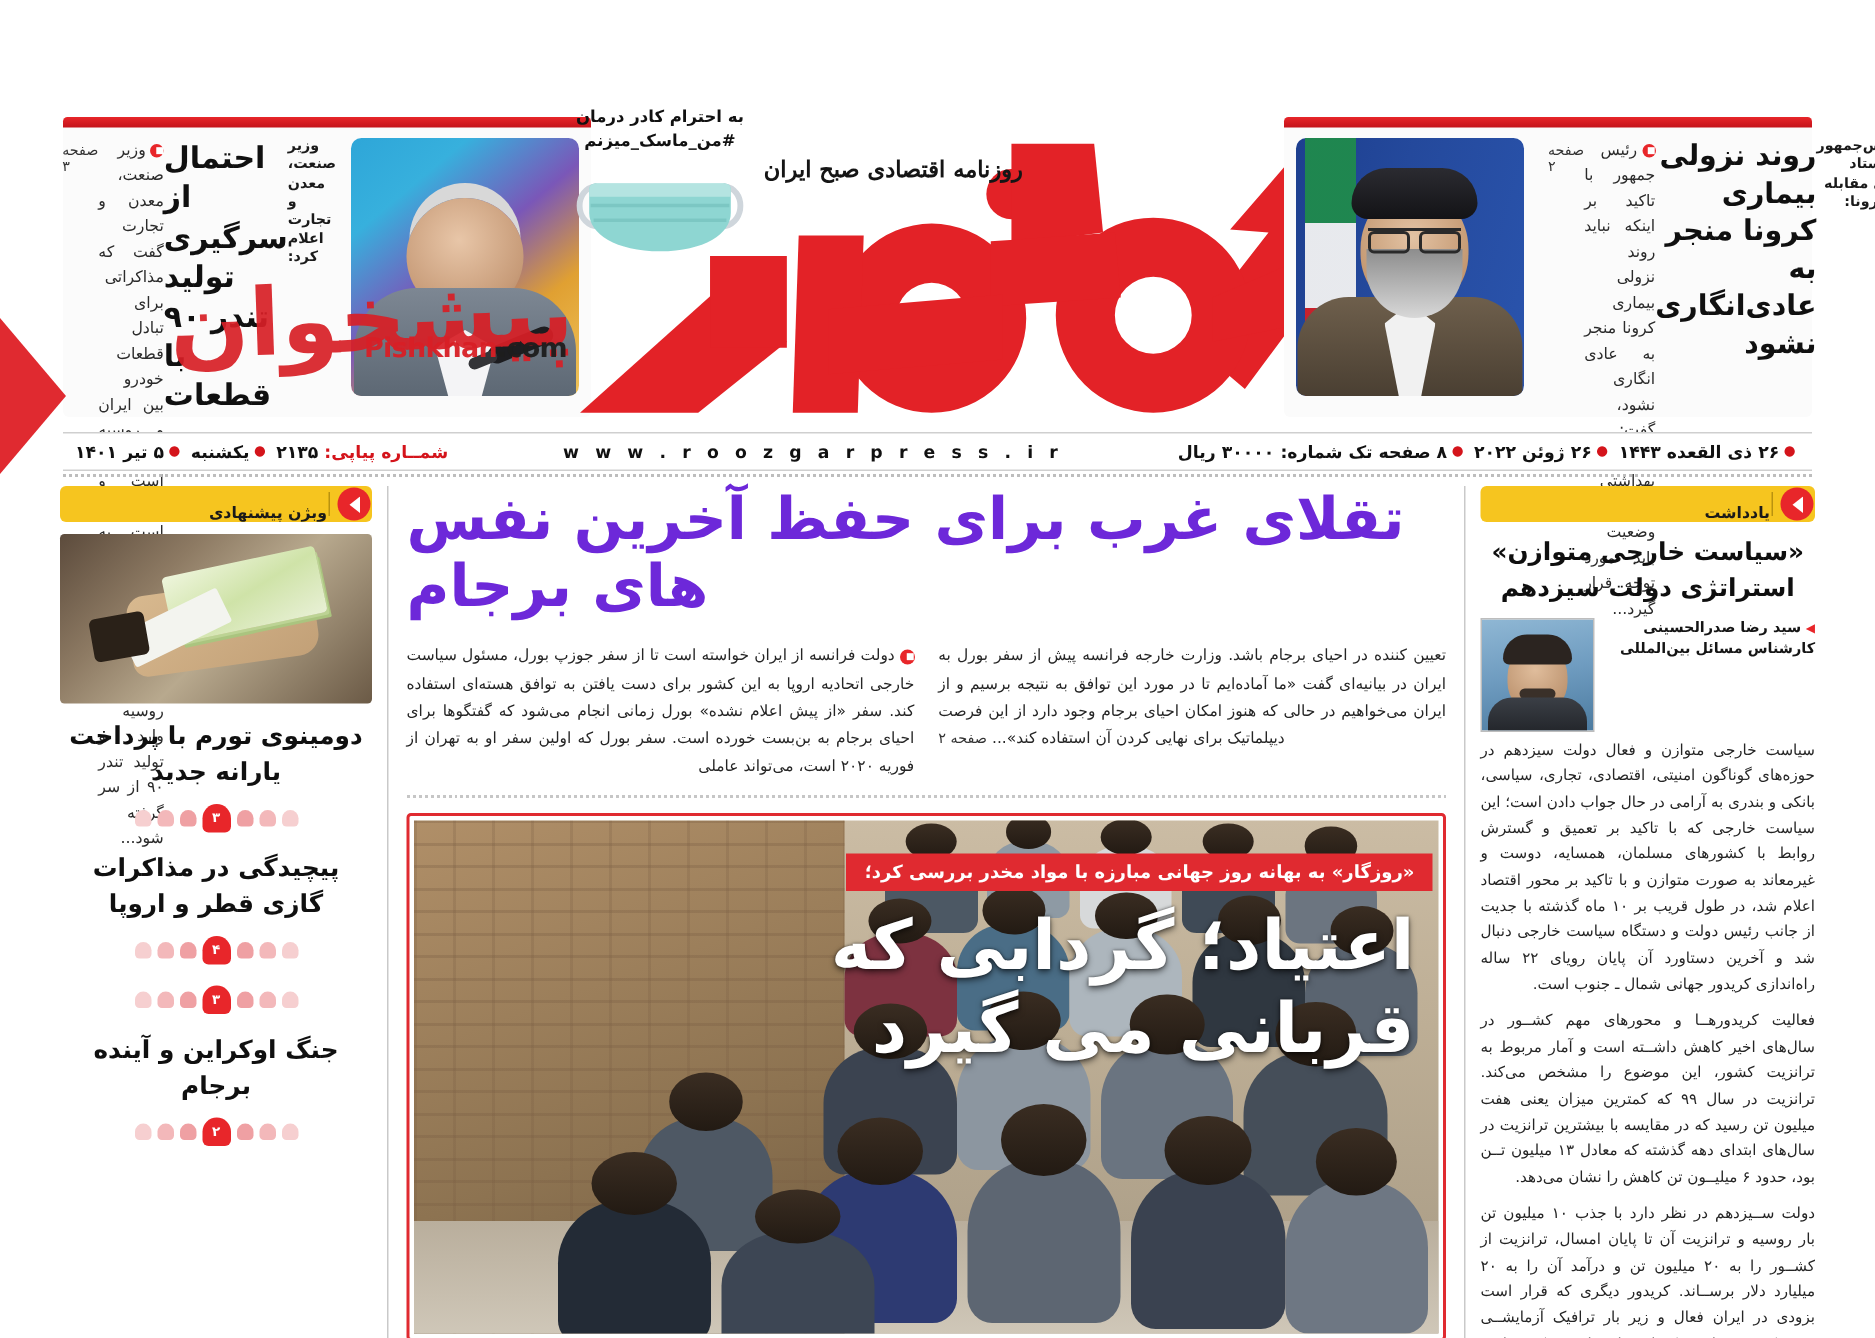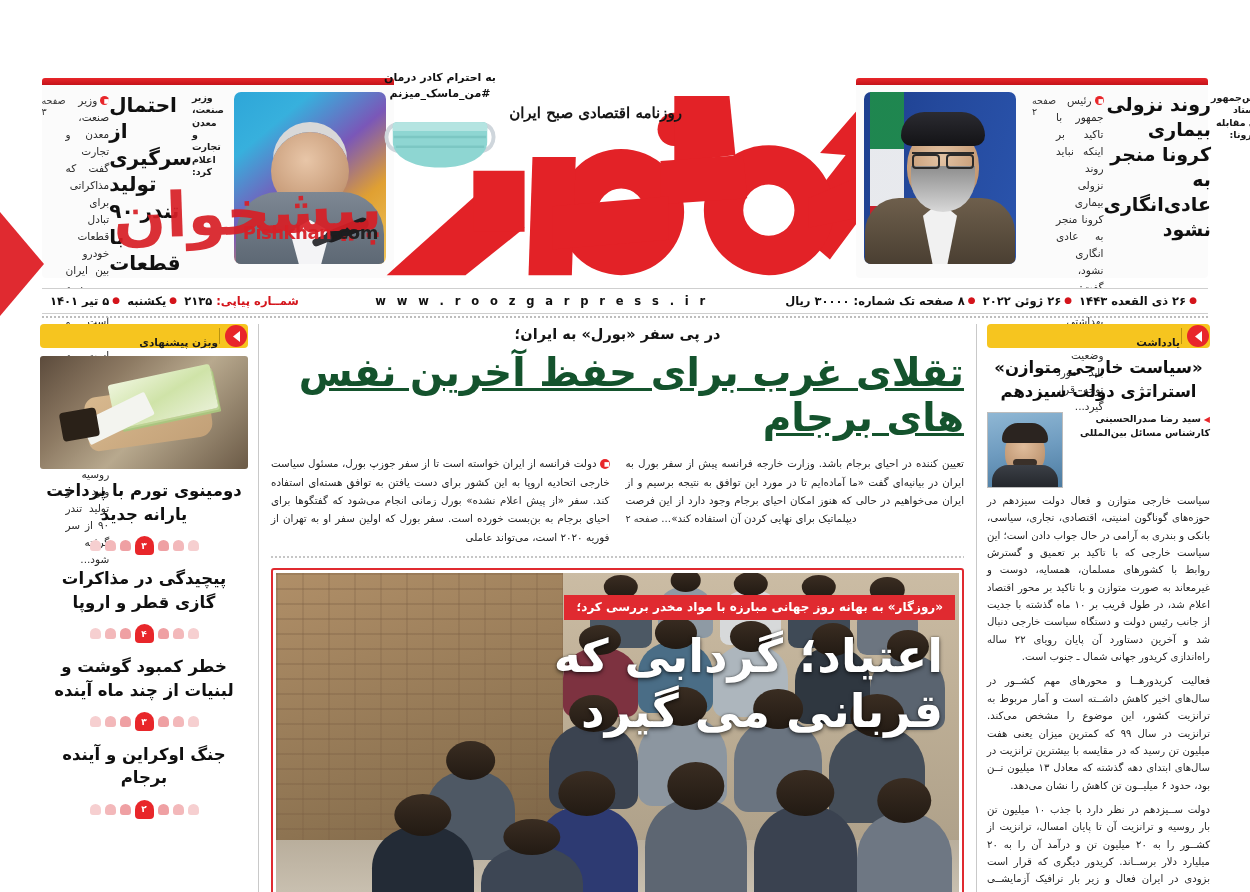--- a/index.html
+++ b/index.html
@@ -234,22 +234,22 @@
     background:#e8262a; color:#fff; font-size:9px; font-weight:bold;
     display:flex; align-items:center; justify-content:center; margin:0 2px;
   }
 
   
   .lead-kicker {
     text-align:center; font-size:14.5px; font-weight:bold; color:#141414;
     letter-spacing:-0.3px; margin:2px 0 8px;
   }
   .lead-title {
-    text-align:right; font-size:39px; font-weight:bold; color:#14532d;
-    line-height:1.16; letter-spacing:-1.3px; margin:0 0 14px;text-decoration:underline;
+    text-align:left; font-size:39px; font-weight:bold; color:#6d28d9;
+    line-height:1.16; letter-spacing:-1.3px; margin:0 0 14px;
   }
   .lead-paras { display:flex; gap:16px; margin-bottom:10px; }
   .lead-paras .p {
     flex:1; font-size:10.3px; line-height:1.78; color:#252525;
     text-align:justify; text-align-last:right; letter-spacing:-0.1px;
   }
   .lead-paras .p.last { text-align-last:left; }
   .red-bullet {
     display:inline-block; width:10px; height:10px; border-radius:50%;
     background:#e8262a; color:#fff; font-size:6px; line-height:10px;
@@ -497,21 +497,20 @@
 
       <div class="op-body">
         <p>سیاست خارجی متوازن و فعال دولت سیزدهم در حوزه‌های گوناگون امنیتی، اقتصادی، تجاری، سیاسی، بانکی و بندری به آرامی در حال جواب دادن است؛ این سیاست خارجی که با تاکید بر تعمیق و گسترش روابط با کشورهای مسلمان، همسایه، دوست و غیرمعاند به صورت متوازن و با تاکید بر محور اقتصاد اعلام شد، در طول قریب بر ۱۰ ماه گذشته با جدیت از جانب رئیس دولت و دستگاه سیاست خارجی دنبال شد و آخرین دستاورد آن پایان رویای ۲۲ ساله راه‌اندازی کریدور جهانی شمال ـ جنوب است.</p>
         <p>فعالیت کریدورهــا و محورهای مهم کشــور در سال‌های اخیر کاهش داشــته است و آمار مربوط به ترانزیت کشور، این موضوع را مشخص می‌کند. ترانزیت در سال ۹۹ که کمترین میزان یعنی هفت میلیون تن رسید که در مقایسه با بیشترین ترانزیت در سال‌های ابتدای دهه گذشته که معادل ۱۳ میلیون تــن بود، حدود ۶ میلیــون تن کاهش را نشان می‌دهد.</p>
         <p>دولت ســیزدهم در نظر دارد با جذب ۱۰ میلیون تن بار روسیه و ترانزیت آن تا پایان امسال، ترانزیت از کشــور را به ۲۰ میلیون تن و درآمد آن را به ۲۰ میلیارد دلار برســاند. کریدور دیگری که قرار است بزودی در ایران فعال و زیر بار ترافیک آزمایشــی برود، کریدوری است که از قزاقستان ـ ترکمنستان ـ ایران به ســمت ترکیه و اروپا می‌رود. این محور که شــرقی ـ غربی است برای انتقال بار از چین به اروپا اهمیت زیادی دارد.</p>
 
       </div>
     </div>
 
     <div class="col-main">
-      <div class="lead-kicker">در پی سفر «بورل» به ایران؛</div>
       <div class="lead-title">تقلای غرب برای حفظ آخرین نفس های برجام</div>
 
       <div class="lead-paras">
         <div class="p last">
           <span>تعیین کننده در احیای برجام باشد. وزارت خارجه فرانسه پیش از سفر بورل به ایران در بیانیه‌ای گفت «ما آماده‌ایم تا در مورد این توافق به نتیجه برسیم و از ایران می‌خواهیم در حالی که هنوز امکان احیای برجام وجود دارد از این فرصت دیپلماتیک برای نهایی کردن آن استفاده کند»...</span>
           <span class="pg">صفحه ۲</span>
         </div>
         <div class="p">
           <span class="red-bullet">■</span><span>دولت فرانسه از ایران خواسته است تا از سفر جوزپ بورل، مسئول سیاست خارجی اتحادیه اروپا به این کشور برای دست یافتن به توافق هسته‌ای استفاده کند. سفر «از پیش اعلام نشده» بورل زمانی انجام می‌شود که گفتگوها برای احیای برجام به بن‌بست خورده است. سفر بورل که اولین سفر او به تهران از فوریه ۲۰۲۰ است، می‌تواند عاملی</span>
         </div>
@@ -594,23 +593,20 @@
       <div class="pagedots">
         <span class="d"></span>
         <span class="d n2"></span>
         <span class="d n3"></span>
         <span class="cur">۴</span>
         <span class="d n3"></span>
         <span class="d n2"></span>
         <span class="d"></span>
       </div>
 
-      <div class="side-item">
-        <div class="side-item-title">خطر کمبود گوشت و لبنیات از چند ماه آینده</div>
-      </div>
       <div class="pagedots">
         <span class="d"></span>
         <span class="d n2"></span>
         <span class="d n3"></span>
         <span class="cur">۳</span>
         <span class="d n3"></span>
         <span class="d n2"></span>
         <span class="d"></span>
       </div>
 

